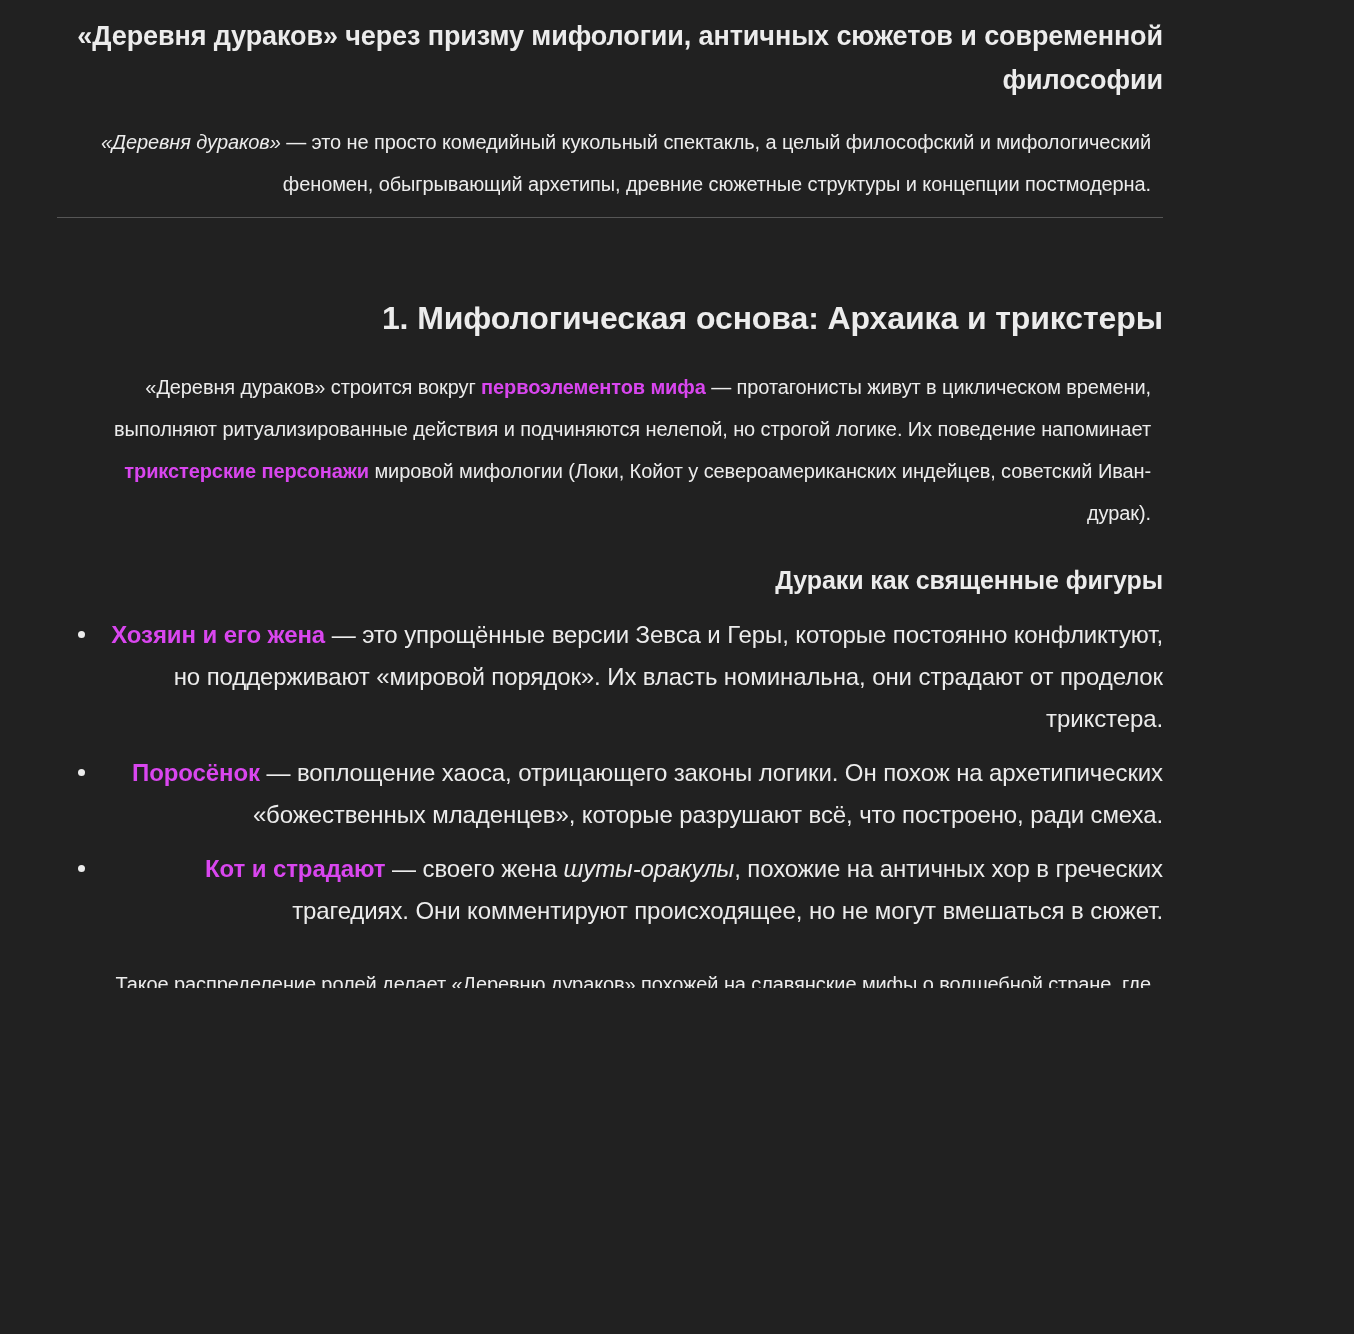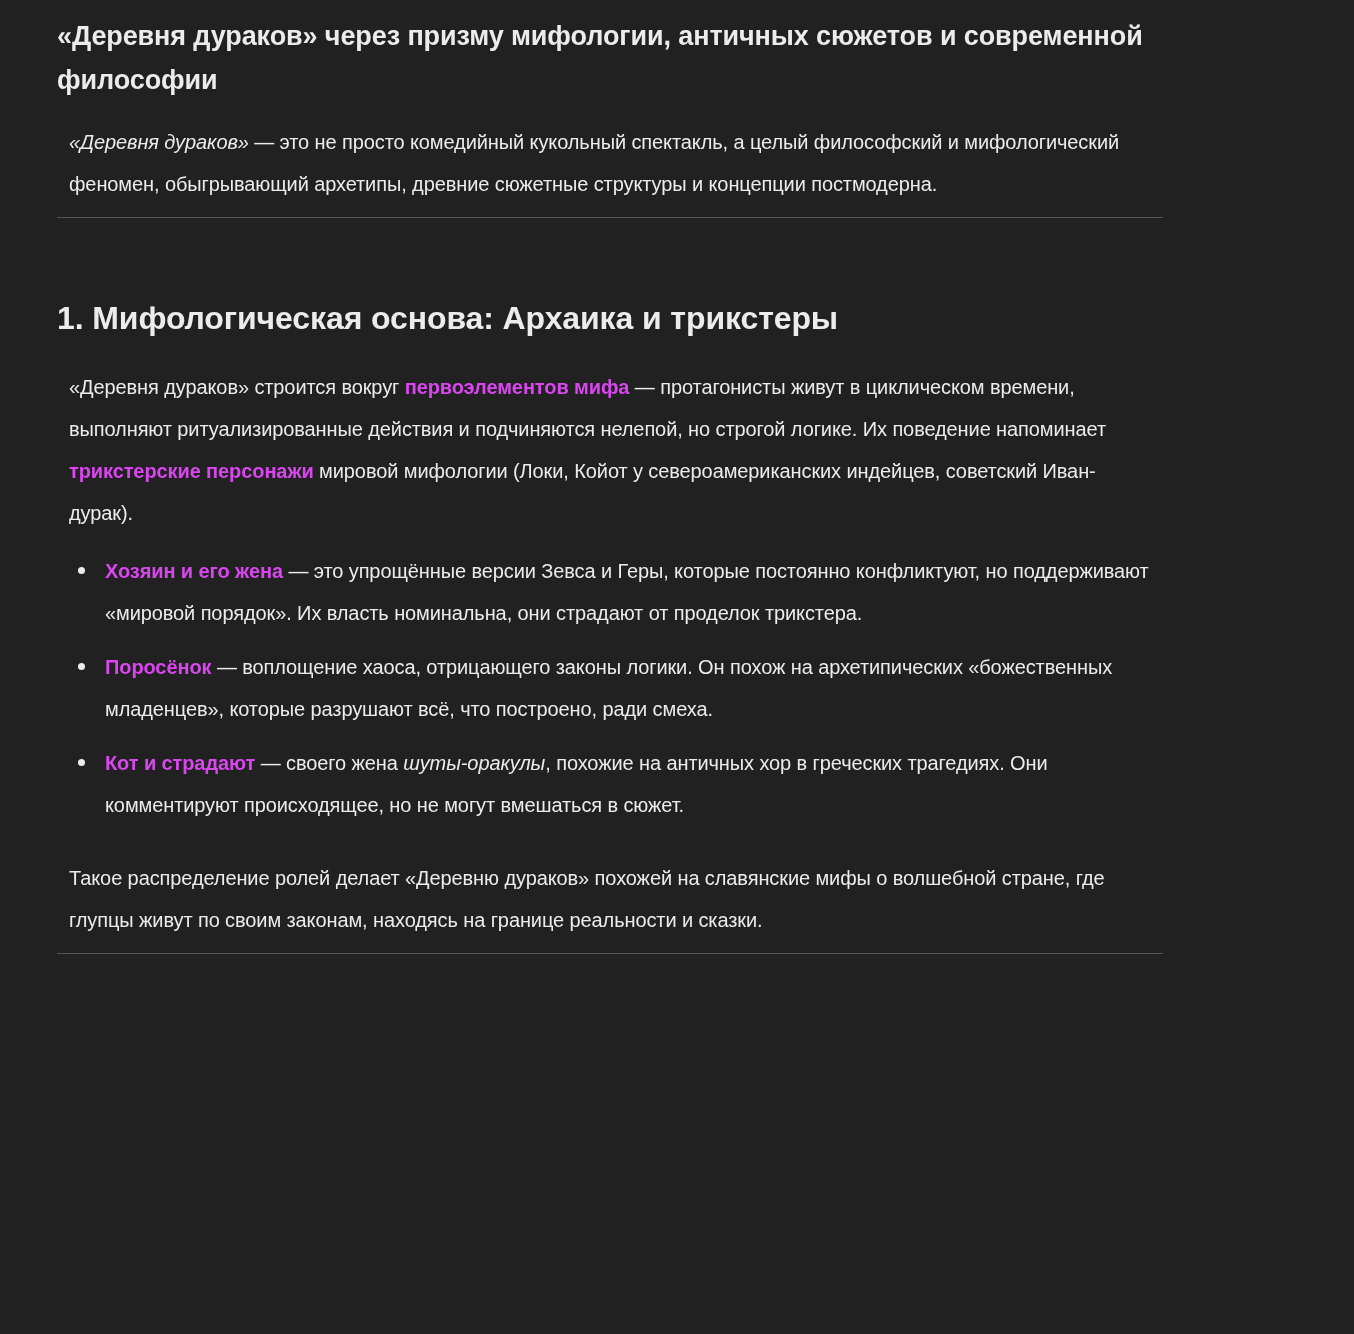--- a/index.html
+++ b/index.html
@@ -8,20 +8,21 @@
     --divider: #565656;
   }
   html, body { margin: 0; padding: 0; }
   body { background: var(--bg); }
   .page {
     width: 1354px;
     height: 988px;
     box-sizing: border-box;
     overflow: hidden;
     background: var(--bg);
+    text-align: right;
   }
   .message {
     width: 1106px;
     margin-left: 57px;
     color: var(--text);
     font-family: "Liberation Sans", sans-serif;
     letter-spacing: -0.1px;
   }
   h1.title {
     font-size: 27px;
@@ -56,21 +57,21 @@
     margin: 28px 0 0;
   }
   .p2 { margin-top: 17px; }
   ul.char-list {
     list-style: none;
     margin: 16px 0 0;
     padding: 0 0 0 48px;
   }
   ul.char-list li {
     position: relative;
-    font-size: 20px;
+    font-size: 24px;
     line-height: 42px;
   }
   ul.char-list li + li { margin-top: 12px; }
   .bullet-dot {
     position: absolute;
     left: -27px;
     top: 17px;
     width: 7px;
     height: 7px;
     border-radius: 50%;
@@ -90,20 +91,21 @@
     <h1 class="title">«Деревня дураков» через призму мифологии, античных сюжетов и современной философии</h1>
 
     <p class="body intro"><em>«Деревня дураков»</em><span> — это не просто комедийный кукольный спектакль, а целый философский и мифологический феномен, обыгрывающий архетипы, древние сюжетные структуры и концепции постмодерна.</span></p>
 
     <hr class="divider divider-top">
 
     <h2 class="section-heading">1. Мифологическая основа: Архаика и трикстеры</h2>
 
     <p class="body p1"><span>«Деревня дураков» строится вокруг </span><strong>первоэлементов мифа</strong><span> — протагонисты живут в циклическом времени, выполняют ритуализированные действия и подчиняются нелепой, но строгой логике. Их поведение напоминает </span><strong>трикстерские персонажи</strong><span> мировой мифологии (Локи, Койот у североамериканских индейцев, советский Иван-дурак).</span></p>
 
+    <h3 class="sub-heading">Дураки как священные фигуры</h3>
 
 
     <ul class="char-list">
       <li>
         <span class="bullet-dot"></span>
         <span class="li-text"><strong>Хозяин и его жена</strong><span> — это упрощённые версии Зевса и Геры, которые постоянно конфликтуют, но поддерживают «мировой порядок». Их власть номинальна, они страдают от проделок трикстера.</span></span>
       </li>
       <li>
         <span class="bullet-dot"></span>
         <span class="li-text"><strong>Поросёнок</strong><span> — воплощение хаоса, отрицающего законы логики. Он похож на архетипических «божественных младенцев», которые разрушают всё, что построено, ради смеха.</span></span>

